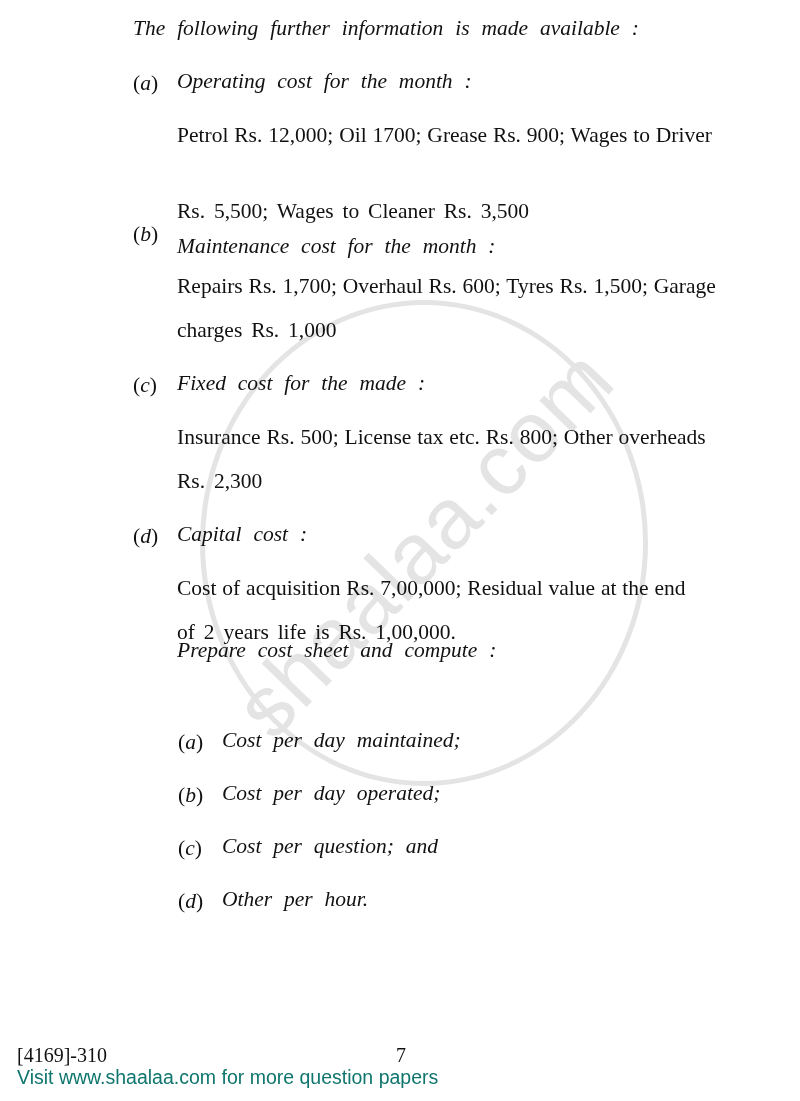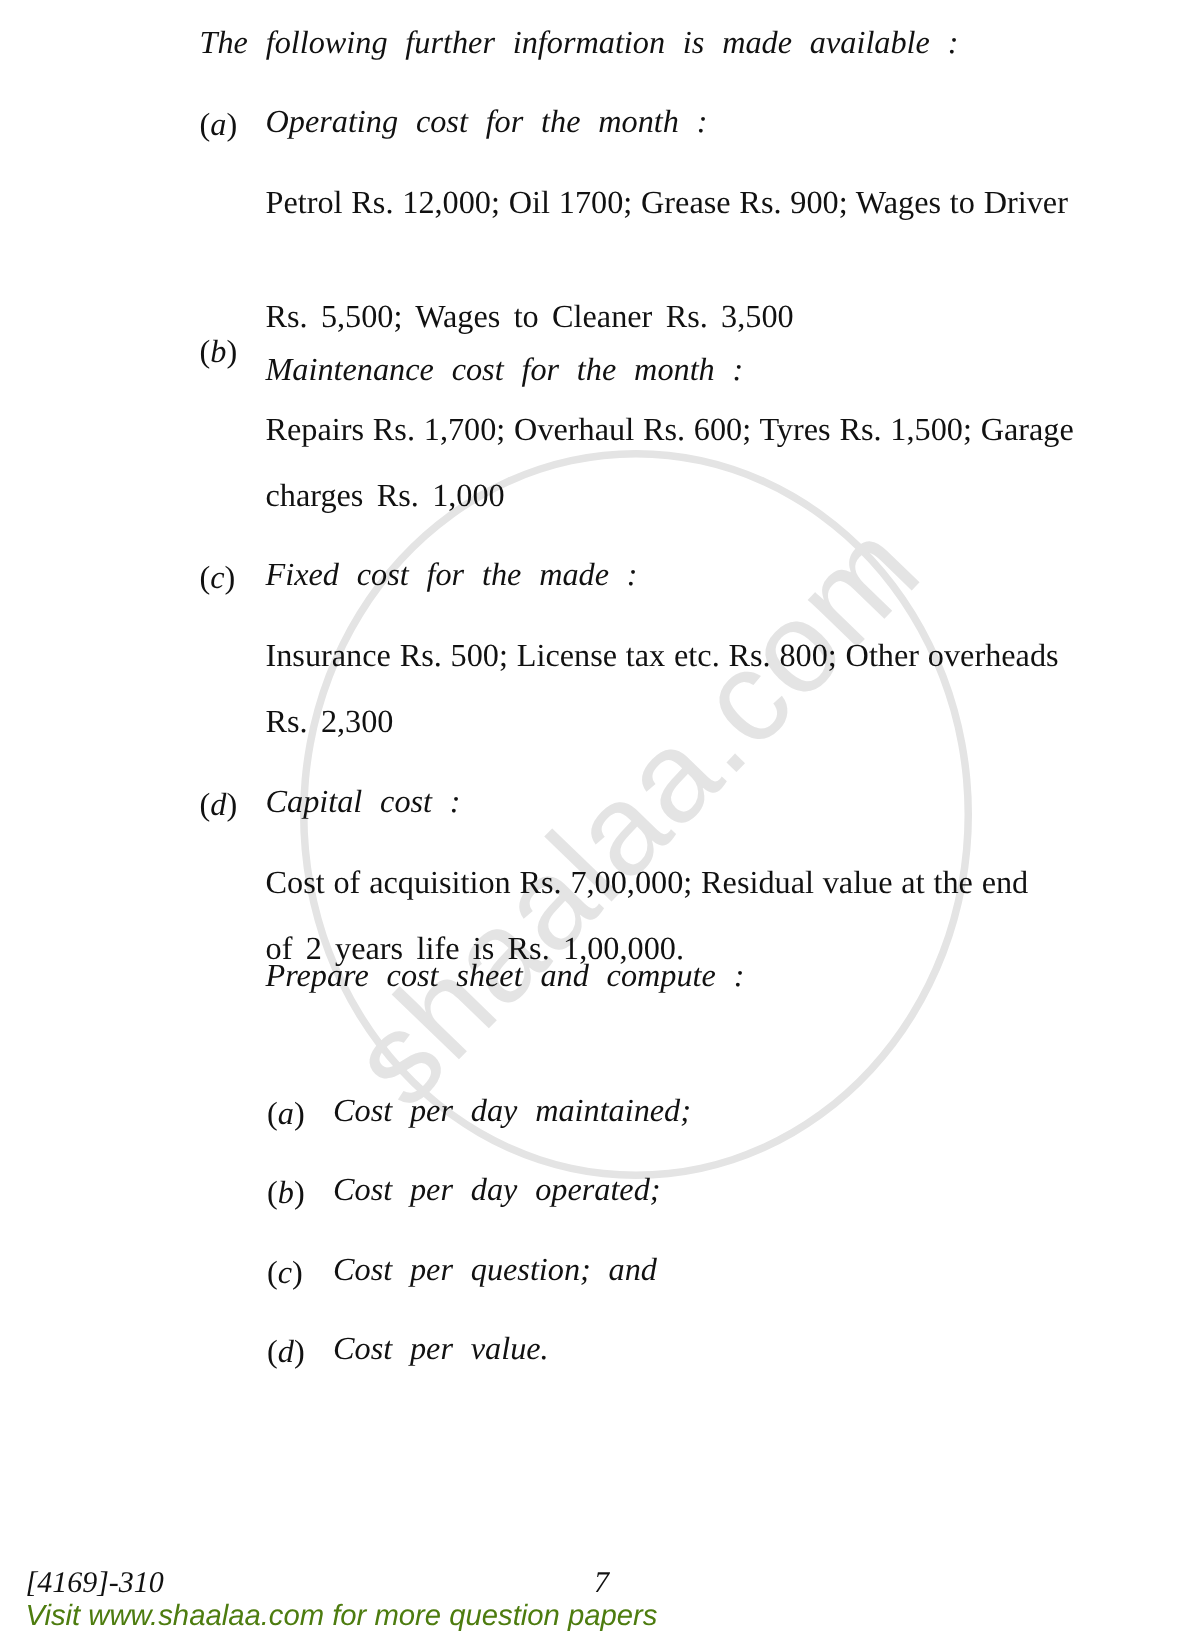--- a/index.html
+++ b/index.html
@@ -84,21 +84,20 @@
   .label .paren { font-style: normal; }
 
   
   #footer {
     position: absolute;
     left: 0;
     top: 1040px;
     width: 800px;
     height: 61px;
     z-index: 3;
-    font-style: italic;
   }
   #paper-code {
     position: absolute;
     left: 17px;
     top: 4px;
     font-size: 20px;
     white-space: nowrap;
   }
   #page-number {
     position: absolute;
@@ -107,21 +106,21 @@
     font-size: 20px;
     white-space: nowrap;
   }
   #site-note {
     position: absolute;
     left: 17px;
     top: 26px;
     font-family: "Liberation Sans", "DejaVu Sans", sans-serif;
     font-size: 19.5px;
     white-space: nowrap;
-    color: #4d7c0f;
+    color: #0f766e;
   }
 </style>
 </head>
 <body>
 
 <div id="page">
 
   <div id="watermark">
     <div class="wm-ring" style="border-color: rgb(228, 228, 228);"></div>
     <div class="wm-text" style="color: rgb(228, 228, 228);">shaalaa.com</div>
@@ -172,21 +171,21 @@
     <div class="line spaced" style="left:222px; top:783px;">Cost  per  day  operated;</div>
 
     <div class="label" style="left:178px; top:836px;">
       <span class="paren">(</span><span>c</span><span class="paren">)</span>
     </div>
     <div class="line spaced" style="left:222px; top:836px;">Cost  per  question;  and</div>
 
     <div class="label" style="left:178px; top:889px;">
       <span class="paren">(</span><span>d</span><span class="paren">)</span>
     </div>
-    <div class="line spaced" style="left:222px; top:889px;">Cost  per  value.</div>
+    <div class="line spaced" style="left:222px; top:889px;">Other  per  hour.</div>
 
   </div>
 
   <div id="footer">
     <div id="paper-code">[4169]-310</div>
     <div id="page-number">7</div>
     <div id="site-note">Visit www.shaalaa.com for more question papers</div>
   </div>
 
 </div>

